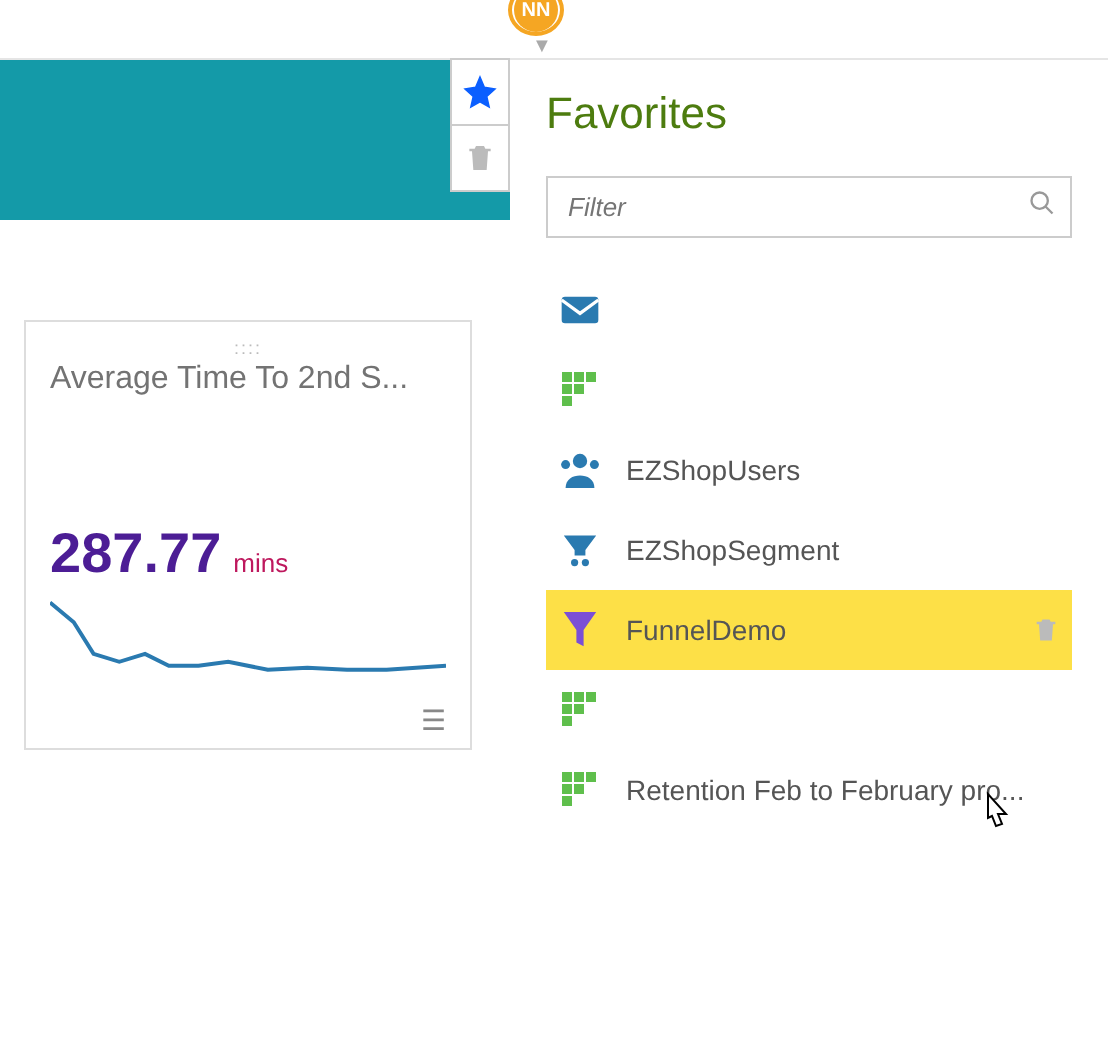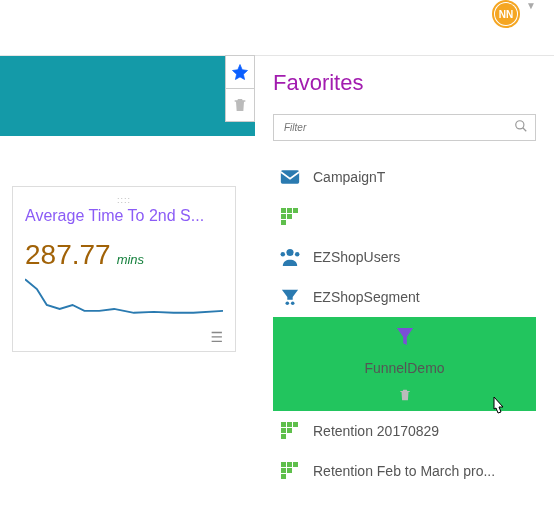--- a/index.html
+++ b/index.html
@@ -5,26 +5,28 @@
     * { box-sizing: border-box; margin: 0; padding: 0; }
     body {
       font-family: "Segoe UI", Arial, sans-serif;
       width: 554px;
       height: 526px;
       background: #fff;
       overflow: hidden;
       position: relative;
     }
     .header {
-      height: 56px;
+      height: 30px;
       background: #fff;
       display: flex;
       justify-content: flex-end;
+      align-items: center;
       padding-right: 18px;
       border-bottom: 1px solid #e5e5e5;
+      flex-direction: column;
     }
     .avatar {
       width: 28px;
       height: 28px;
       border-radius: 50%;
       background: #fff;
       border: 2px solid #f5a623;
       display: flex;
       align-items: center;
       justify-content: center;
@@ -78,41 +80,41 @@
     }
     .grip {
       text-align: center;
       color: #bbb;
       font-size: 9px;
       letter-spacing: 1px;
       margin-bottom: 2px;
     }
     .card-title {
       font-size: 16px;
-      color: #8b5cf6;
+      color: #737373;
       white-space: nowrap;
       overflow: hidden;
       text-overflow: ellipsis;
       margin-bottom: 14px;
     }
     .metric-row {
       display: flex;
       align-items: baseline;
       gap: 6px;
       margin-bottom: 4px;
     }
     .metric {
       font-size: 28px;
-      color: #a16207;
-      font-weight: 400;
+      color: #4c1d95;
+      font-weight: 700;
+      margin-top: 48px;
     }
     .metric-unit {
       font-size: 13px;
-      color: #15803d;
-      font-style: italic;
+      color: #be185d;
     }
     .sparkline {
       width: 100%;
       height: 48px;
     }
     .sparkline polyline {
       fill: none;
       stroke: #2a7ab0;
       stroke-width: 2;
     }
@@ -151,33 +153,33 @@
     }
     .toggle-btn.inactive svg { fill: #bbb; }
     .panel {
       flex: 1;
       padding: 14px 18px 0 18px;
       background: #fff;
       position: relative;
     }
     .panel-title {
       font-size: 22px;
-      color: #a21caf;
+      color: #4d7c0f;
       font-weight: 400;
       margin-bottom: 18px;
     }
     .filter-box {
       position: relative;
       margin-bottom: 16px;
     }
     .filter-input {
       width: 100%;
       padding: 7px 30px 7px 10px;
       border: 1px solid #ccc;
-      font-size: 10px;
+      font-size: 13px;
       font-style: italic;
       color: #888;
       outline: none;
     }
     .search-icon {
       position: absolute;
       right: 8px;
       top: 50%;
       transform: translateY(-50%);
       color: #999;
@@ -188,22 +190,21 @@
     }
     .fav-item {
       display: flex;
       align-items: center;
       gap: 12px;
       padding: 9px 6px;
       cursor: pointer;
       position: relative;
     }
     .fav-item.hovered {
-      background: #22c55e;
-      flex-direction: column;
+      background: #fde047;
     }
     .fav-icon {
       width: 22px;
       height: 22px;
       flex-shrink: 0;
       display: flex;
       align-items: center;
       justify-content: center;
     }
     .fav-label {
@@ -289,21 +290,20 @@
     </div>
 
     <div class="fav-list" id="fav-list">
         <div class="fav-item">
           <div class="fav-icon">
             <svg width="20" height="16" viewBox="0 0 24 18">
               <rect x="1" y="1" width="22" height="16" rx="2" fill="#2a7ab0"></rect>
               <path d="M1 3l11 8 11-8" stroke="#fff" stroke-width="2" fill="none"></path>
             </svg>
           </div>
-          <div class="fav-label">CampaignT</div>
         </div>
         <div class="fav-item">
           <div class="fav-icon">
             <svg width="18" height="18" viewBox="0 0 18 18">
               <rect x="0" y="0" width="5" height="5" fill="#5fbf4c"></rect>
               <rect x="6" y="0" width="5" height="5" fill="#5fbf4c"></rect>
               <rect x="12" y="0" width="5" height="5" fill="#5fbf4c"></rect>
               <rect x="0" y="6" width="5" height="5" fill="#5fbf4c"></rect>
               <rect x="6" y="6" width="5" height="5" fill="#5fbf4c"></rect>
               <rect x="0" y="12" width="5" height="5" fill="#5fbf4c"></rect>
@@ -348,34 +348,33 @@
           <div class="fav-icon">
             <svg width="18" height="18" viewBox="0 0 18 18">
               <rect x="0" y="0" width="5" height="5" fill="#5fbf4c"></rect>
               <rect x="6" y="0" width="5" height="5" fill="#5fbf4c"></rect>
               <rect x="12" y="0" width="5" height="5" fill="#5fbf4c"></rect>
               <rect x="0" y="6" width="5" height="5" fill="#5fbf4c"></rect>
               <rect x="6" y="6" width="5" height="5" fill="#5fbf4c"></rect>
               <rect x="0" y="12" width="5" height="5" fill="#5fbf4c"></rect>
             </svg>
           </div>
-          <div class="fav-label">Retention 20170829</div>
         </div>
         <div class="fav-item">
           <div class="fav-icon">
             <svg width="18" height="18" viewBox="0 0 18 18">
               <rect x="0" y="0" width="5" height="5" fill="#5fbf4c"></rect>
               <rect x="6" y="0" width="5" height="5" fill="#5fbf4c"></rect>
               <rect x="12" y="0" width="5" height="5" fill="#5fbf4c"></rect>
               <rect x="0" y="6" width="5" height="5" fill="#5fbf4c"></rect>
               <rect x="6" y="6" width="5" height="5" fill="#5fbf4c"></rect>
               <rect x="0" y="12" width="5" height="5" fill="#5fbf4c"></rect>
             </svg>
           </div>
-          <div class="fav-label">Retention Feb to March pro...</div>
+          <div class="fav-label">Retention Feb to February pro...</div>
         </div>
       </div>
   </div>
 </div>
 
 <div class="cursor-pointer-icon">
   <svg width="20" height="24" viewBox="0 0 20 24">
     <path d="M7 2v12l2-1 2 5 3-1-2-5h4L7 2z" fill="#fff" stroke="#000" stroke-width="1"></path>
   </svg>
 </div>

